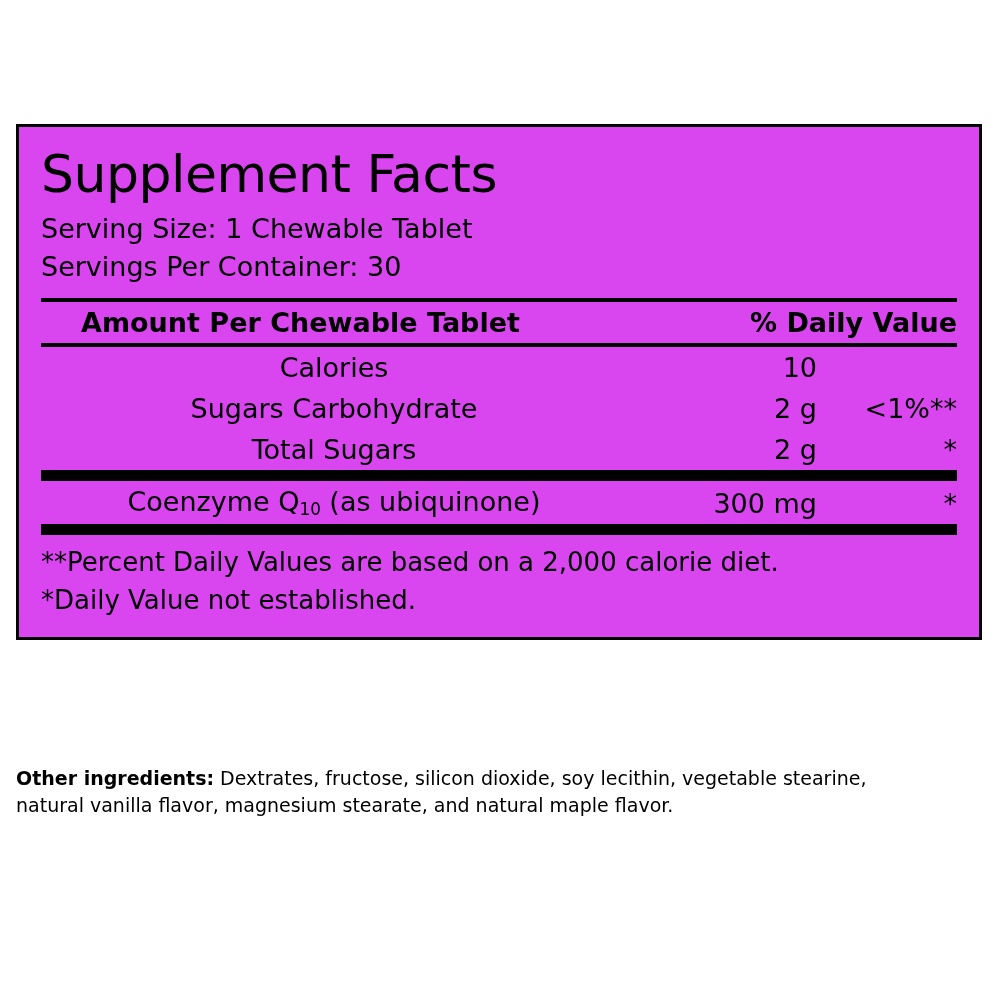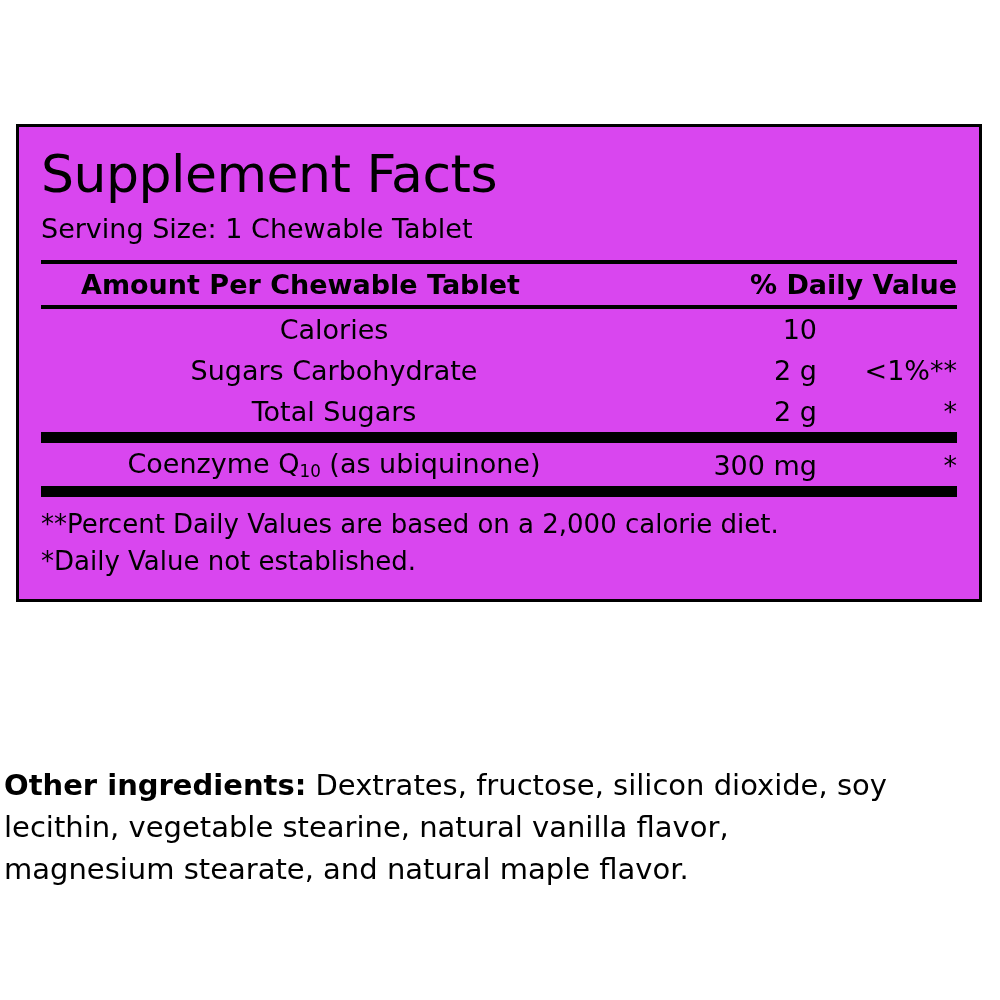--- a/index.html
+++ b/index.html
@@ -81,41 +81,42 @@
   .indent2 { padding-left: 62px; }
 
   .footnotes {
     font-size: 26px;
     line-height: 1.45;
     padding-top: 9px;
   }
 
   .other-ing {
     position: absolute;
-    left: 4px;
+    left: 16px;
     top: 765px;
     width: 900px;
-    font-size: 29px;
+    font-size: 19px;
     line-height: 1.44;
   }
   .other-ing b { font-weight: bold; }
 
   sub {
     font-size: 0.62em;
     vertical-align: -0.22em;
   }
 </style>
 </head>
 <body>
 
 <div class="panel">
 
   <div class="sf-title">Supplement Facts</div>
 
   <div class="serving-line">Serving Size: 1 Chewable Tablet</div>
+  <div class="serving-line">Servings Per Container: 30</div>
 
   <div style="height:12px"></div>
   <div class="rule-med"></div>
 
   <table class="facts">
     <tbody>
         <tr class="hdr-row">
       <td class="col-name">Amount Per Chewable Tablet</td>
       <td class="col-amt"></td>
       <td class="col-dv">% Daily Value</td>

